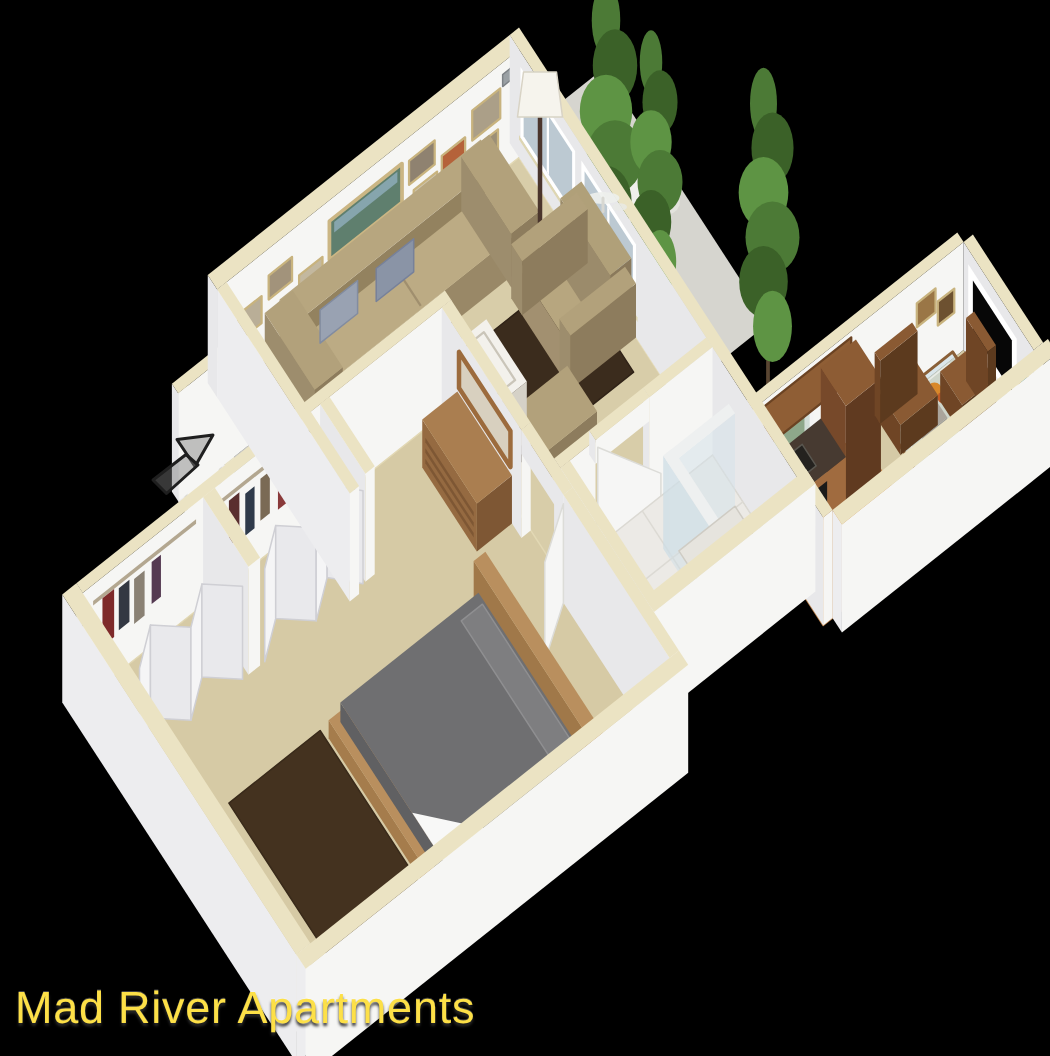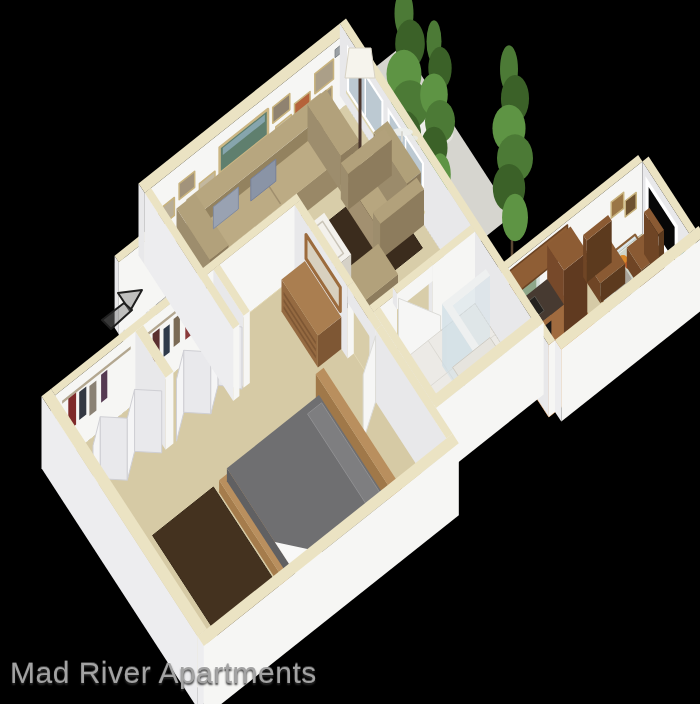--- a/index.html
+++ b/index.html
@@ -1,20 +1,20 @@
 <!DOCTYPE html>
 <html><head>
 <meta charset="utf-8">
 <style>
   html,body{margin:0;padding:0;background:#000;}
   #stage{position:relative;width:700px;height:704px;background:#000;overflow:hidden;
          font-family:"Liberation Sans",sans-serif;}
   #scene{position:absolute;left:0;top:0;}
   #caption{position:absolute;left:10px;top:656px;font-size:30px;font-weight:400;
-           color:#a3a3a3;letter-spacing:.5px;white-space:nowrap;
+           color:#fde047;letter-spacing:.5px;white-space:nowrap;
            text-shadow:0 2px 2px rgba(45,45,45,.95),0 -1px 0 rgba(255,255,255,.25);}
 </style>
 </head>
 <body>
 
 <div id="stage">
   <svg id="scene" width="700" height="704" viewBox="0 0 700 704">
       <polygon points="341.3,94.2 402.2,45.8 512.4,215.4 451.6,263.8" fill="#d6d5cf" stroke-linejoin="round"></polygon>
       <polygon points="425.6,114.6 428.4,122.3 427.7,130.9 423.7,138.5 417.1,143.8 409.2,145.6 401.7,143.5 395.9,138.1 393.1,130.4 393.8,121.8 397.8,114.1 404.4,108.9 412.3,107.1 419.8,109.1" fill="#efefeb" stroke="#d3d3cd" stroke-width="1" stroke-linejoin="round"></polygon>
       <polygon points="412.6,167.4 413.7,170.6 413.5,174.2 411.8,177.5 409.0,179.7 405.7,180.4 402.5,179.6 400.1,177.3 398.9,174.0 399.2,170.4 400.9,167.2 403.7,165.0 407.0,164.2 410.1,165.1" fill="#e3e3dd" stroke-linejoin="round"></polygon>

